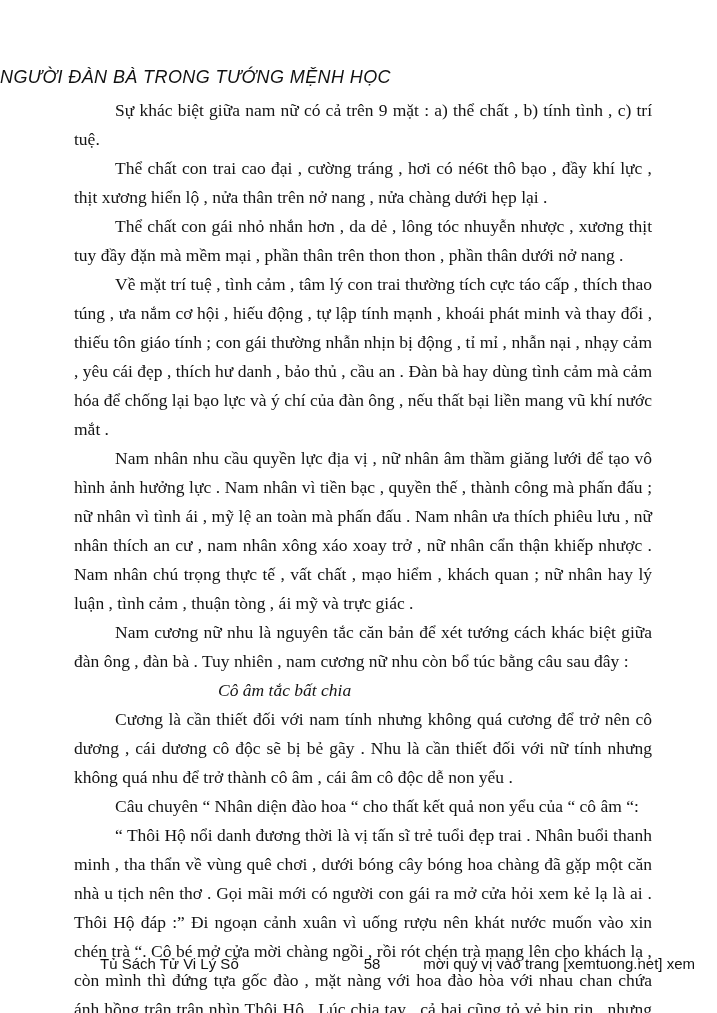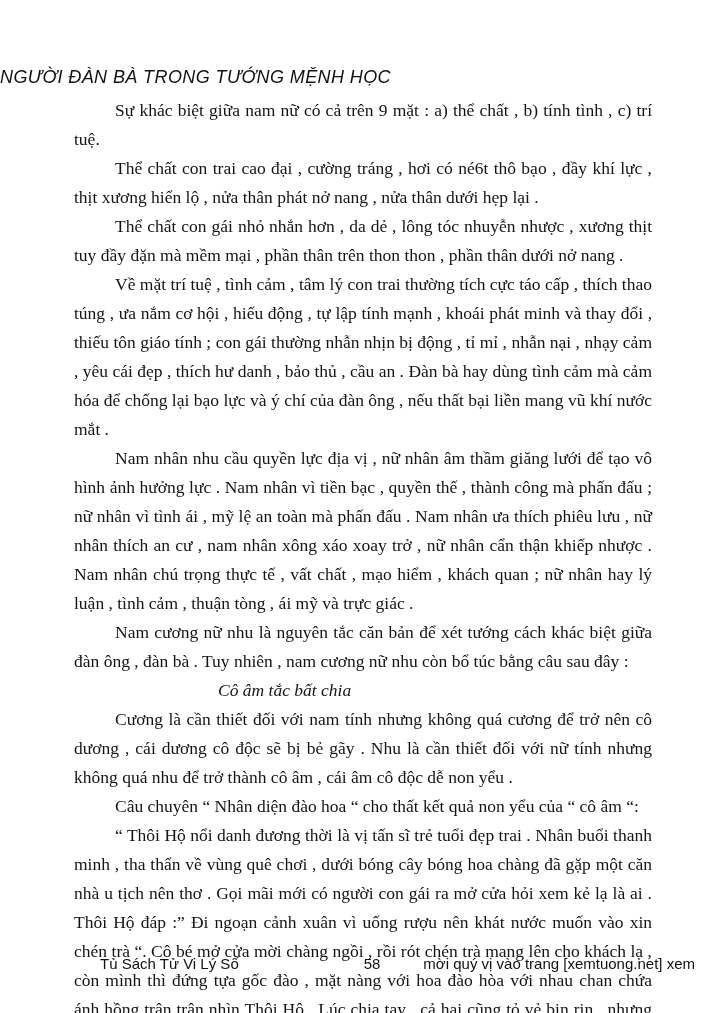--- a/index.html
+++ b/index.html
@@ -86,21 +86,21 @@
 
 <div class="page">
 
   <div class="page-header">
     <div class="page-title">NGƯỜI ĐÀN BÀ TRONG TƯỚNG MỆNH HỌC</div>
   </div>
 
   <div class="page-body">
 
   <p class="para">Sự khác biệt giữa nam nữ có cả trên 9 mặt : a) thể chất , b) tính tình , c) trí tuệ.</p>
-      <p class="para">Thể chất con trai cao đại , cường tráng , hơi có né6t thô bạo , đầy khí lực , thịt xương hiển lộ , nửa thân phát nở nang , nửa thân dưới hẹp lại .</p>
+      <p class="para">Thể chất con trai cao đại , cường tráng , hơi có né6t thô bạo , đầy khí lực , thịt xương hiển lộ , nửa thân trên nở nang , nửa chàng dưới hẹp lại .</p>
       <p class="para">Thể chất con gái nhỏ nhắn hơn , da dẻ , lông tóc nhuyễn nhược , xương thịt tuy đầy đặn mà mềm mại , phần thân trên thon thon , phần thân dưới nở nang .</p>
       <p class="para">Về mặt trí tuệ , tình cảm , tâm lý con trai thường tích cực táo cấp , thích thao túng , ưa nắm cơ hội , hiếu động , tự lập tính mạnh , khoái phát minh và thay đổi , thiếu tôn giáo tính ; con gái thường nhẫn nhịn bị động , tỉ mỉ , nhẫn nại , nhạy cảm , yêu cái đẹp , thích hư danh , bảo thủ , cầu an . Đàn bà hay dùng tình cảm mà cảm hóa để chống lại bạo lực và ý chí của đàn ông , nếu thất bại liền mang vũ khí nước mắt .</p>
       <p class="para">Nam nhân nhu cầu quyền lực địa vị , nữ nhân âm thầm giăng lưới để tạo vô hình ảnh hưởng lực . Nam nhân vì tiền bạc , quyền thế , thành công mà phấn đấu ; nữ nhân vì tình ái , mỹ lệ an toàn mà phấn đấu . Nam nhân ưa thích phiêu lưu , nữ nhân thích an cư , nam nhân xông xáo xoay trở , nữ nhân cẩn thận khiếp nhược . Nam nhân chú trọng thực tế , vất chất , mạo hiểm , khách quan ; nữ nhân hay lý luận , tình cảm , thuận tòng , ái mỹ và trực giác .</p>
       <p class="para">Nam cương nữ nhu là nguyên tắc căn bản để xét tướng cách khác biệt giữa đàn ông , đàn bà . Tuy nhiên , nam cương nữ nhu còn bổ túc bằng câu sau đây :</p>
       <p class="verse">Cô âm tắc bất chia</p>
       <p class="para">Cương là cần thiết đối với nam tính nhưng không quá cương để trở nên cô dương , cái dương cô độc sẽ bị bẻ gãy . Nhu là cần thiết đối với nữ tính nhưng không quá nhu để trở thành cô âm , cái âm cô độc dễ non yểu .</p>
       <p class="para">Câu chuyên “ Nhân diện đào hoa “ cho thất kết quả non yểu của “ cô âm “:</p>
       <p class="para cont">“ Thôi Hộ nổi danh đương thời là vị tấn sĩ trẻ tuổi đẹp trai . Nhân buổi thanh minh , tha thẩn về vùng quê chơi , dưới bóng cây bóng hoa chàng đã gặp một căn nhà u tịch nên thơ . Gọi mãi mới có người con gái ra mở cửa hỏi xem kẻ lạ là ai . Thôi Hộ đáp :” Đi ngoạn cảnh xuân vì uống rượu nên khát nước muốn vào xin chén trà “. Cô bé mở cửa mời chàng ngồi , rồi rót chén trà mang lên cho khách lạ , còn mình thì đứng tựa gốc đào , mặt nàng với hoa đào hòa với nhau chan chứa ánh hồng trân trân nhìn Thôi Hộ . Lúc chia tay , cả hai cũng tỏ vẻ bịn rịn , nhưng cả hai cùng</p>
     </div>
 

